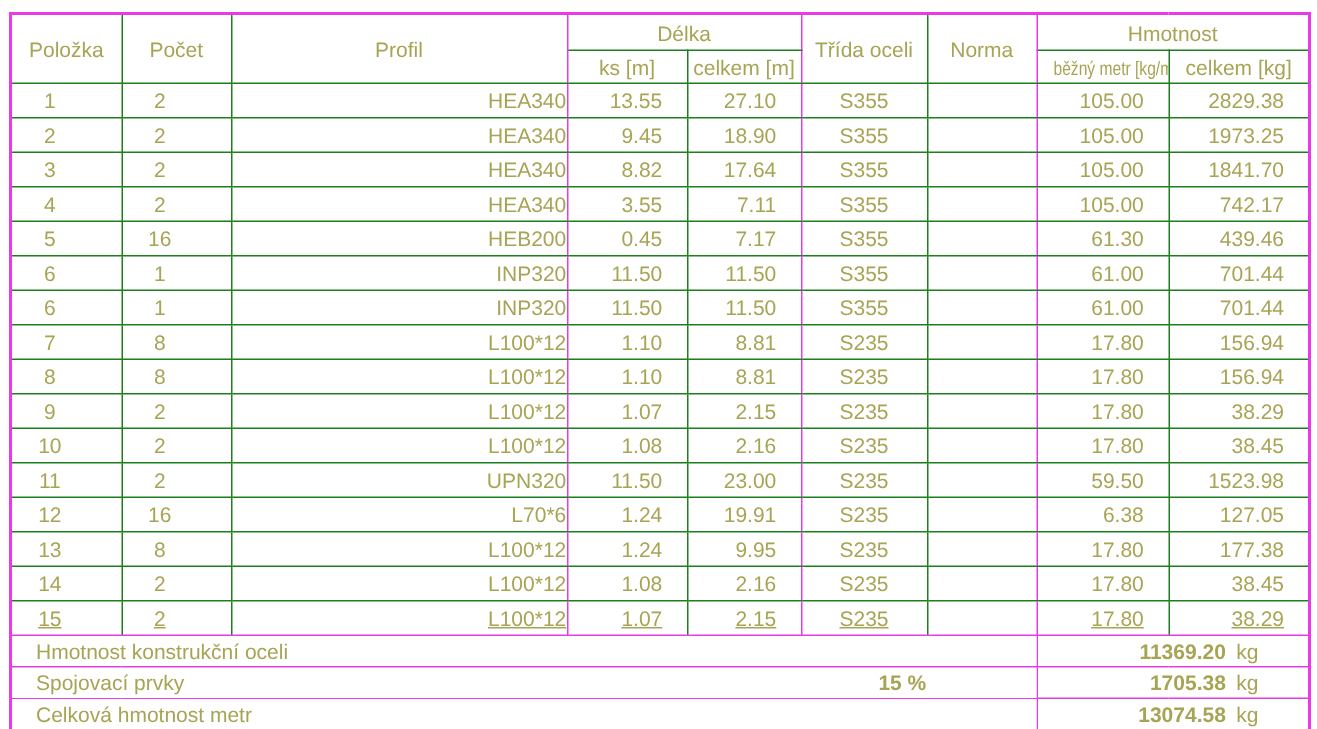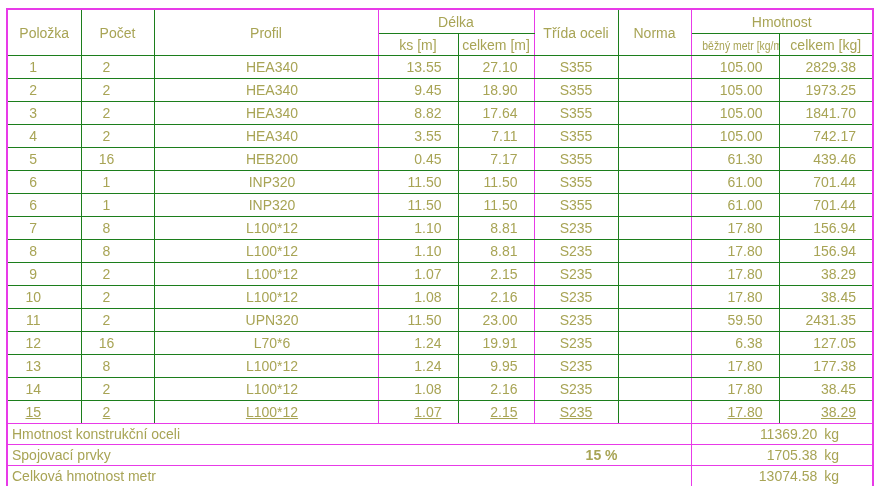--- a/index.html
+++ b/index.html
@@ -36,46 +36,46 @@
   thead tr.sub-row th{ height:21px;margin-top:12px; }
   tbody td{ height:22px; }
   tfoot td{
     height:20px;
     border-top:1px solid var(--mag);
     border-bottom:1px solid var(--mag);
   }
   th{ text-align:center; }
   .c-center{ text-align:center; }
   .c-shift{ padding-right:22px; }   
-  .c-left{ text-align:center; padding-left:12px; }
+  .c-left{ text-align:right; padding-left:12px; }
   .c-num{ text-align:right; padding-right:16px; }
   .b-magr{ border-right:1px solid var(--mag); }
   .b-magl{ border-left:1px solid var(--mag); }
   tbody tr:last-child td{ border-bottom-color:var(--mag);text-decoration:underline; }
   .condensed{
     display:inline-block;
     transform:scaleX(0.8);
     transform-origin:center;
     font-size:13px;
   }
   
   .f-label{
     position:relative;
     text-align:left;
-    padding-left:4px;
+    padding-left:16px;
   }
   .f-pct{
     position:absolute;
     right:73px; top:0;
     height:100%;
     display:flex; align-items:center;
     font-weight:bold;
   }
   .f-value{ text-align:right; padding-right:33px; }
-  .f-num{ font-weight:normal; }
+  .f-num{ font-weight:bold; }
   .f-unit{ margin-left:7px;text-align:center; }
 </style>
 </head>
 <body>
 
 <div class="sheet">
   <table>
     <colgroup>
       <col style="width:74px">
         <col style="width:73px">
@@ -228,21 +228,21 @@
         </tr>
         <tr>
           <td class="c-center c-shift">11</td>
           <td class="c-center c-shift">2</td>
           <td class="c-left b-magr">UPN320</td>
           <td class="c-num b-magl">11.50</td>
           <td class="c-num b-magr">23.00</td>
           <td class="c-center b-magl">S235</td>
           <td class="c-center b-magr"></td>
           <td class="c-num b-magl">59.50</td>
-          <td class="c-num">2431.35</td>
+          <td class="c-num">1523.98</td>
         </tr>
         <tr>
           <td class="c-center c-shift">12</td>
           <td class="c-center c-shift">16</td>
           <td class="c-left b-magr">L70*6</td>
           <td class="c-num b-magl">1.24</td>
           <td class="c-num b-magr">19.91</td>
           <td class="c-center b-magl">S235</td>
           <td class="c-center b-magr"></td>
           <td class="c-num b-magl">6.38</td>

